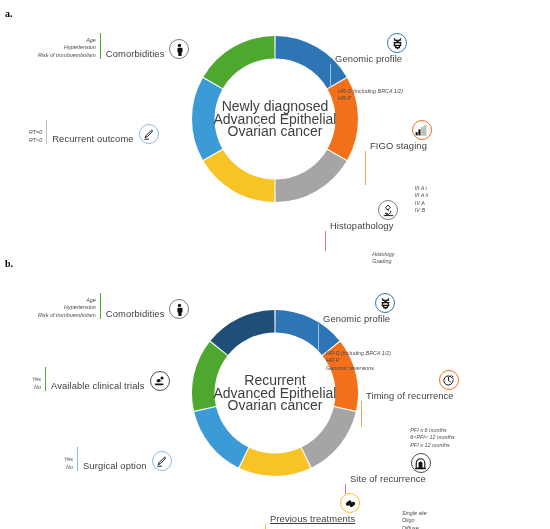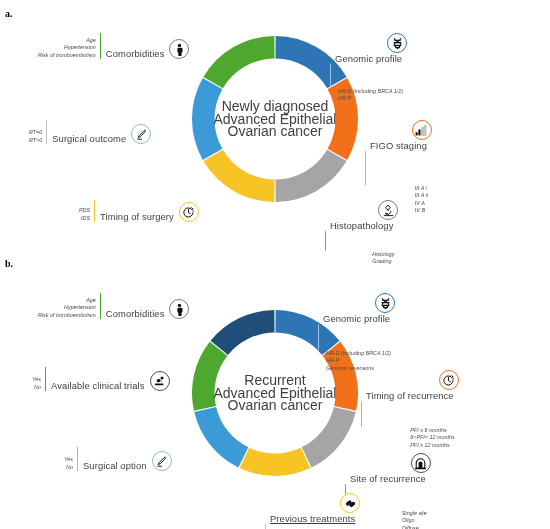--- a/index.html
+++ b/index.html
@@ -190,47 +190,28 @@
         </svg>
     </div>
     <div class="node-label">Histopathology</div>
     <div class="vbar" style="background:#D86ECC;min-height:20px;"></div>
     <div class="detail rt">
       <div>Histology</div>
       <div>Grading</div>
     </div>
   </div>
 
-  <div class="node left" style="left:75px;top:200px;">
-    <div class="detail lt">
-      <div>PDS</div>
-      <div>IDS</div>
-    </div>
-    <div class="vbar" style="background:#F8C324;min-height:22px;"></div>
-    <div class="node-label">Timing of surgery</div>
-    <div class="icon-circle" style="border-color:#F8C324;">
-      <svg width="13" height="13" viewBox="0 0 13 13">
-          <g stroke="#111" stroke-width="1" fill="none" stroke-linecap="round">
-            <path d="M10.4 4.2A4.6 4.6 0 1 0 11 6.6"></path>
-            <path d="M6.5 3.6v3l1.9 1.2"></path>
-          </g>
-          <circle cx="10.7" cy="2.7" r="0.75" fill="#111"></circle>
-          <circle cx="11.3" cy="5" r="0.6" fill="#111"></circle>
-          <circle cx="9.2" cy="1.3" r="0.55" fill="#111"></circle>
-        </svg>
-    </div>
-  </div>
 
   <div class="node left" style="left:25px;top:120px;">
     <div class="detail lt">
       <div>RT=0</div>
       <div>RT&gt;0</div>
     </div>
     <div class="vbar" style="background:#BFBFBF;min-height:24px;"></div>
-    <div class="node-label">Surgical outcome</div>
+    <div class="node-label">Recurrent outcome</div>
     <div class="icon-circle" style="border-color:#8FB8DE;">
       <svg width="13" height="13" viewBox="0 0 13 13">
           <g stroke="#111" stroke-width="0.95" fill="none" stroke-linejoin="round">
             <path d="M9.9 1.9c.6.6.6 1.5 0 2.1L5.1 8.8 3.2 9.6l.8-1.9 4.8-4.8c.6-.6 1.5-.6 1.1-1z"></path>
             <path d="M2.3 11.2h4.6"></path>
           </g>
         </svg>
     </div>
   </div>
 </div>

